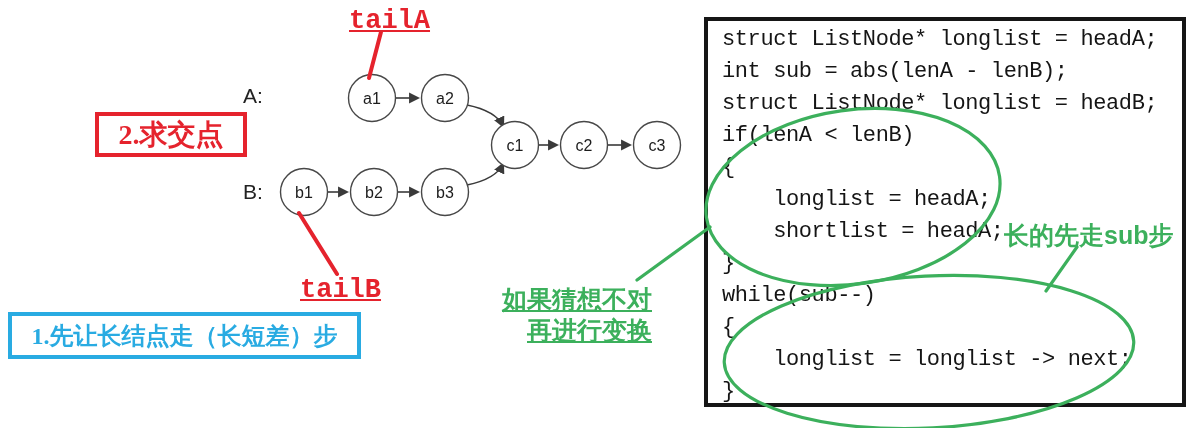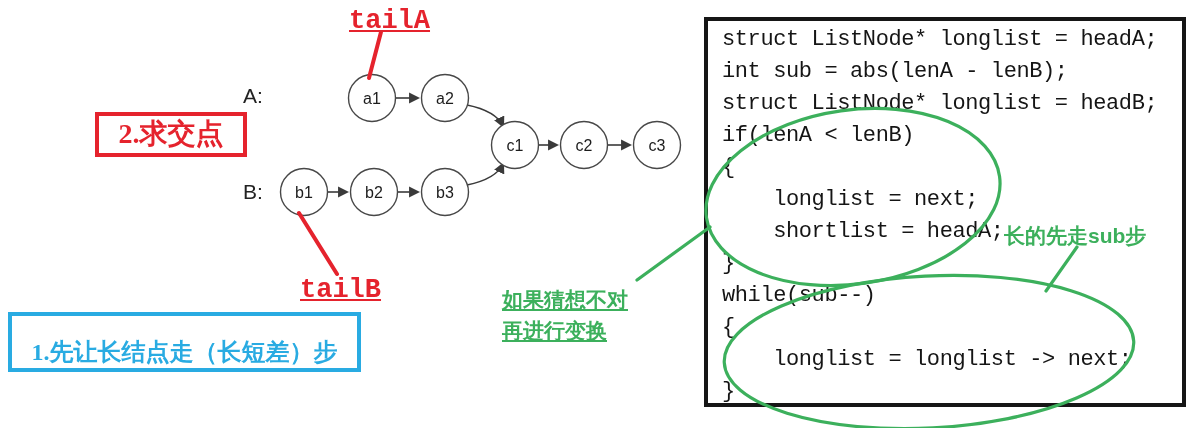--- a/index.html
+++ b/index.html
@@ -21,50 +21,50 @@
   
   .overlay{position:absolute;left:0;top:0;z-index:5;pointer-events:none;}
 
   .node-circle{fill:#ffffff;stroke:#474747;stroke-width:1.4px;}
   .node-label{font-family:"Liberation Sans",sans-serif;font-size:16px;fill:#1c1c1c;}
   .edge{stroke:#3a3a3a;stroke-width:1.6px;fill:none;}
   .red-stroke{stroke:#e5232d;stroke-width:4px;stroke-linecap:round;}
   .green-stroke{stroke:#3cb05c;stroke-width:3.2px;stroke-linecap:round;fill:none;}
 
   
-  .step-box{position:absolute;box-sizing:border-box;display:flex;align-items:flex-end;justify-content:center;z-index:6;background:#fff;}
+  .step-box{position:absolute;box-sizing:border-box;display:flex;align-items:center;justify-content:center;z-index:6;background:#fff;}
   .step2-box{left:95px;top:112px;width:152px;height:45px;border:4px solid #e5232d;}
   .step2-text{font-family:"Liberation Serif",serif;font-weight:bold;font-size:28px;color:#e5232d;white-space:nowrap;}
-  .step1-box{left:8px;top:312px;width:353px;height:60px;border:4px solid #29abe2;}
+  .step1-box{left:8px;top:312px;width:353px;height:47px;border:4px solid #29abe2;}
   .step1-text{font-family:"Liberation Serif",serif;font-weight:bold;font-size:24px;color:#29abe2;white-space:nowrap;}
 
   .tail-label{position:absolute;font-family:"Liberation Mono","DejaVu Sans Mono",monospace;font-weight:bold;font-size:27px;color:#e5232d;z-index:6;white-space:nowrap;text-decoration:underline;}
   .tail-a{left:349px;top:6px;}
   .tail-b{left:300px;top:275px;}
 
   .list-label{position:absolute;font-size:21px;color:#222;z-index:6;white-space:nowrap;}
   .list-a{left:243px;top:84px;}
   .list-b{left:243px;top:180px;}
 
-  .green-note{position:absolute;font-family:"Liberation Sans",sans-serif;font-weight:bold;font-size:21px;color:#3cb05c;z-index:6;white-space:nowrap;line-height:31px;}
+  .green-note{position:absolute;font-family:"Liberation Sans",sans-serif;font-weight:bold;font-size:25px;color:#3cb05c;z-index:6;white-space:nowrap;line-height:31px;text-align:right;}
   .guess-note{left:502px;top:284px;text-decoration:underline;}
   .advance-note{left:1004px;top:220px;}
 </style>
 </head>
 <body>
 
 <div class="canvas">
 
   <div class="code-box">
     <div class="code-line">struct ListNode* longlist = headA;</div>
     <div class="code-line">int sub = abs(lenA - lenB);</div>
     <div class="code-line">struct ListNode* longlist = headB;</div>
     <div class="code-line">if(lenA &lt; lenB)</div>
     <div class="code-line">{</div>
-    <div class="code-line">    longlist = next;</div>
+    <div class="code-line">    longlist = headA;</div>
     <div class="code-line">    shortlist = headA;</div>
     <div class="code-line">}</div>
     <div class="code-line">while(sub--)</div>
     <div class="code-line">{</div>
     <div class="code-line">    longlist = longlist -&gt; next;</div>
     <div class="code-line">}</div>
   </div>
 
   <svg class="overlay" width="1194" height="428" viewBox="0 0 1194 428">
     <defs>

